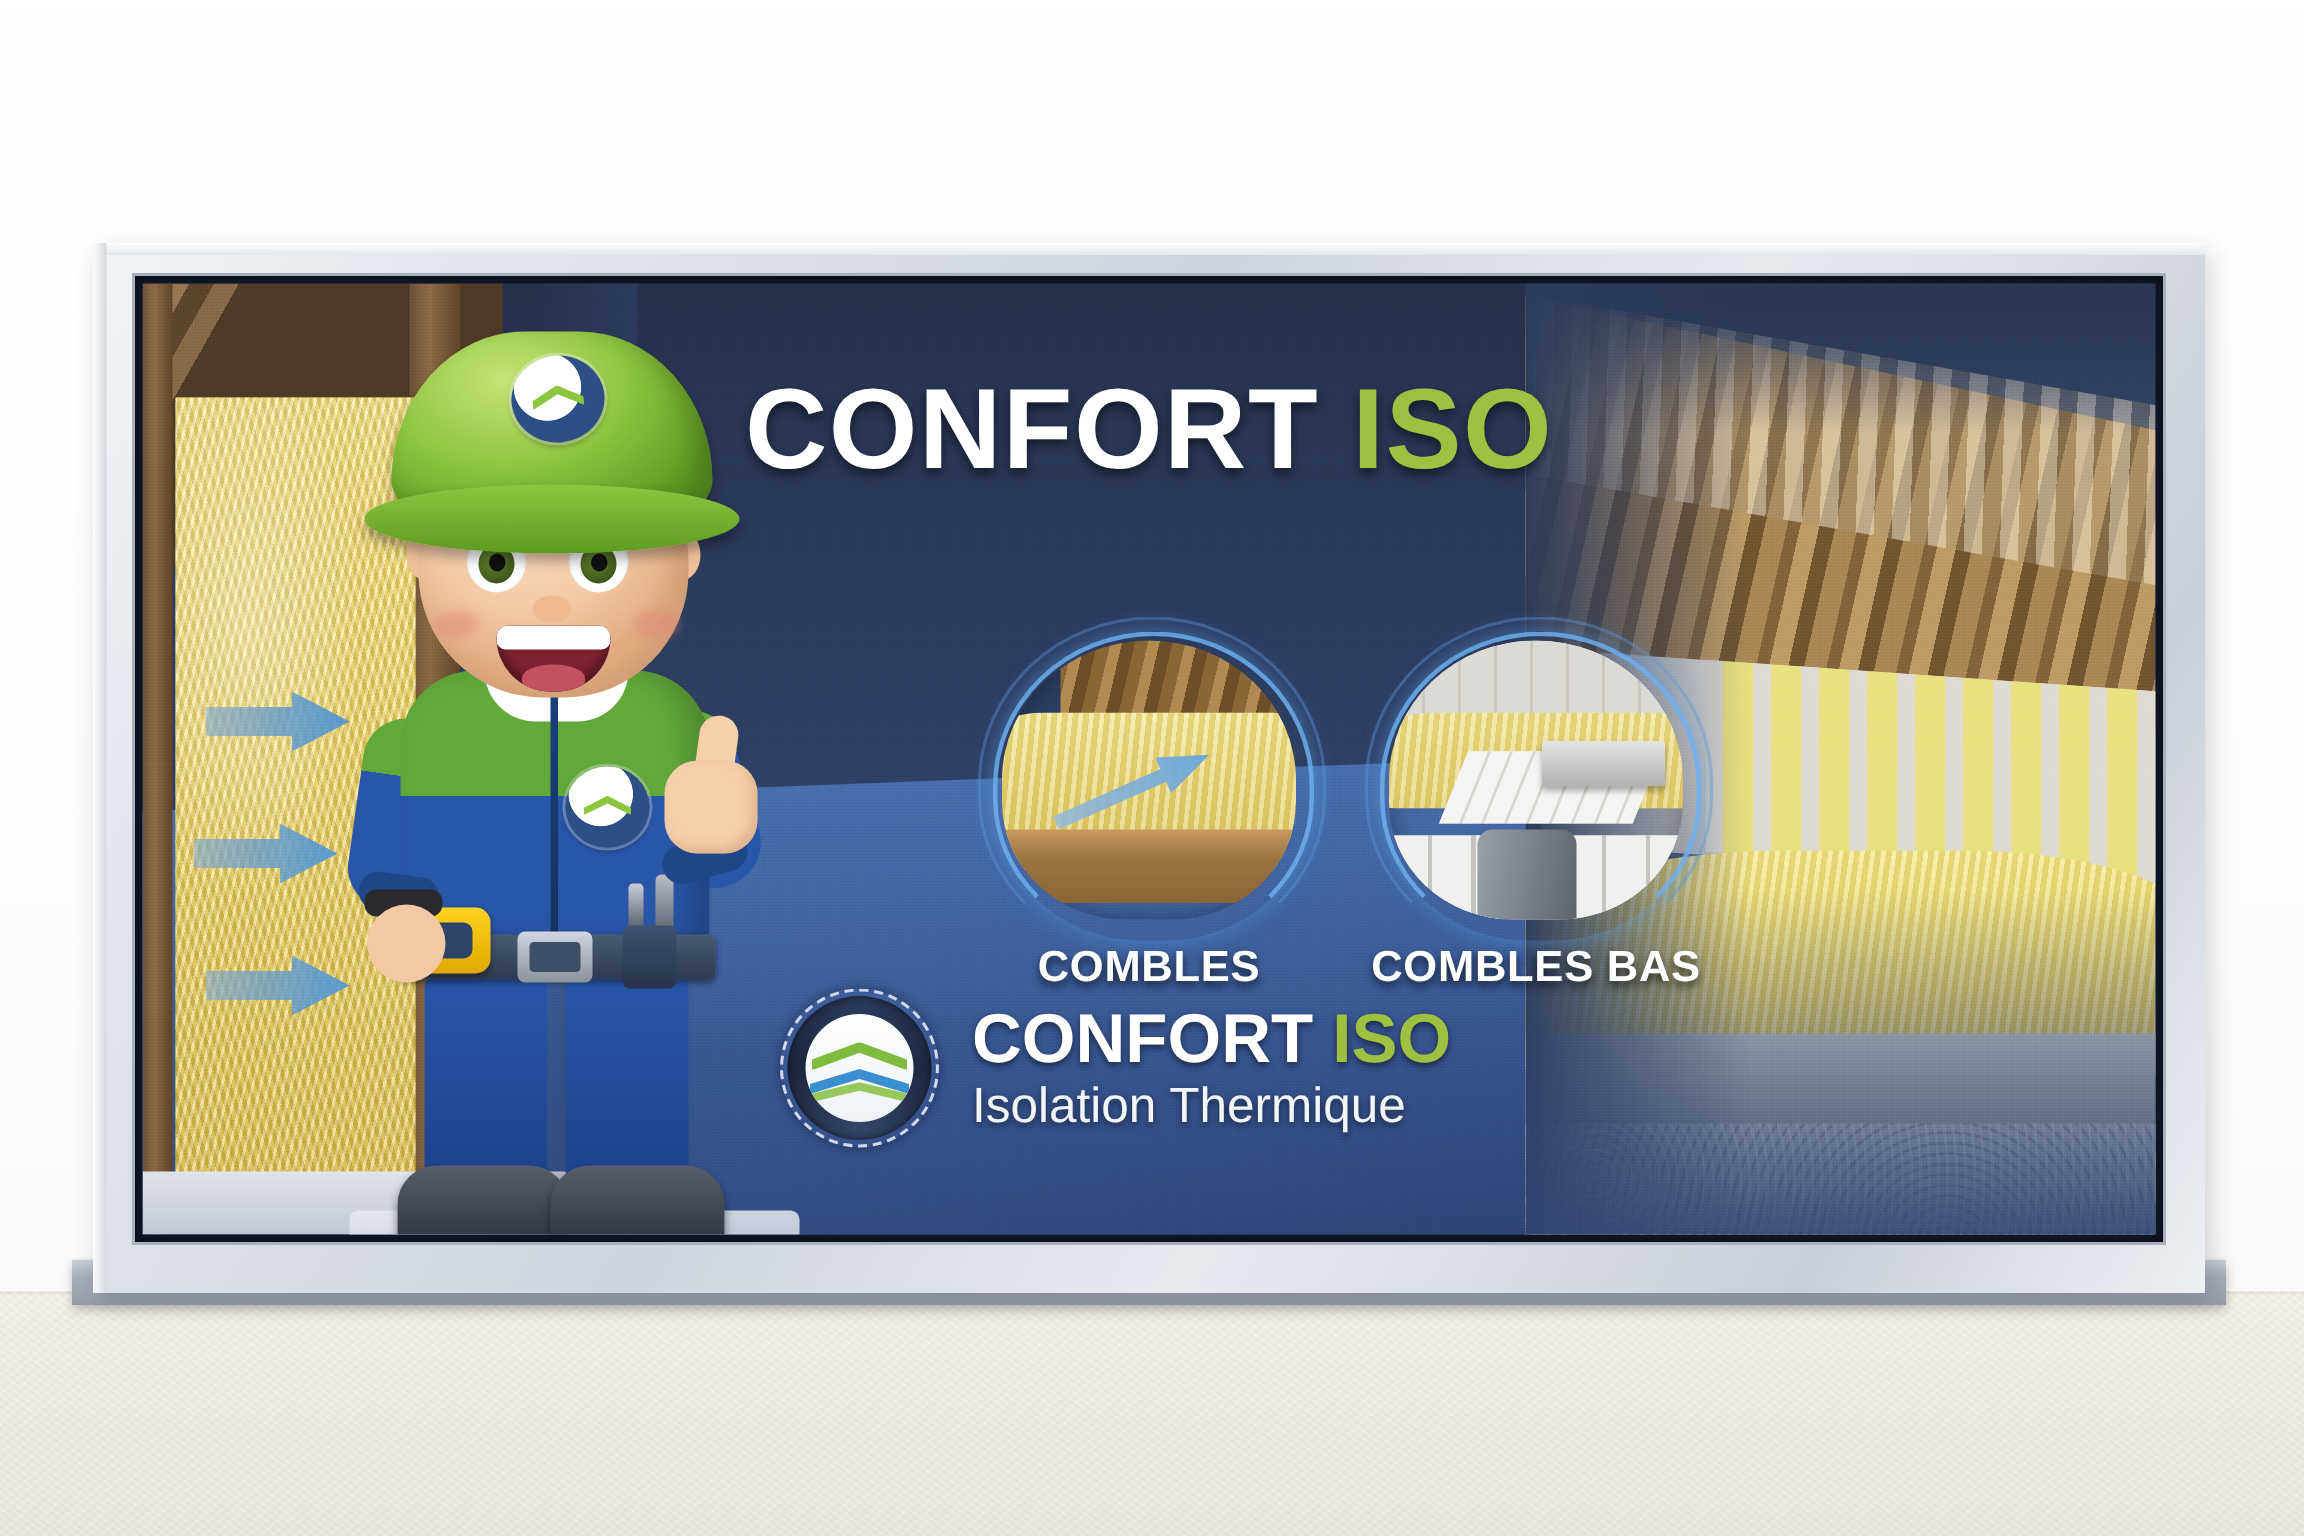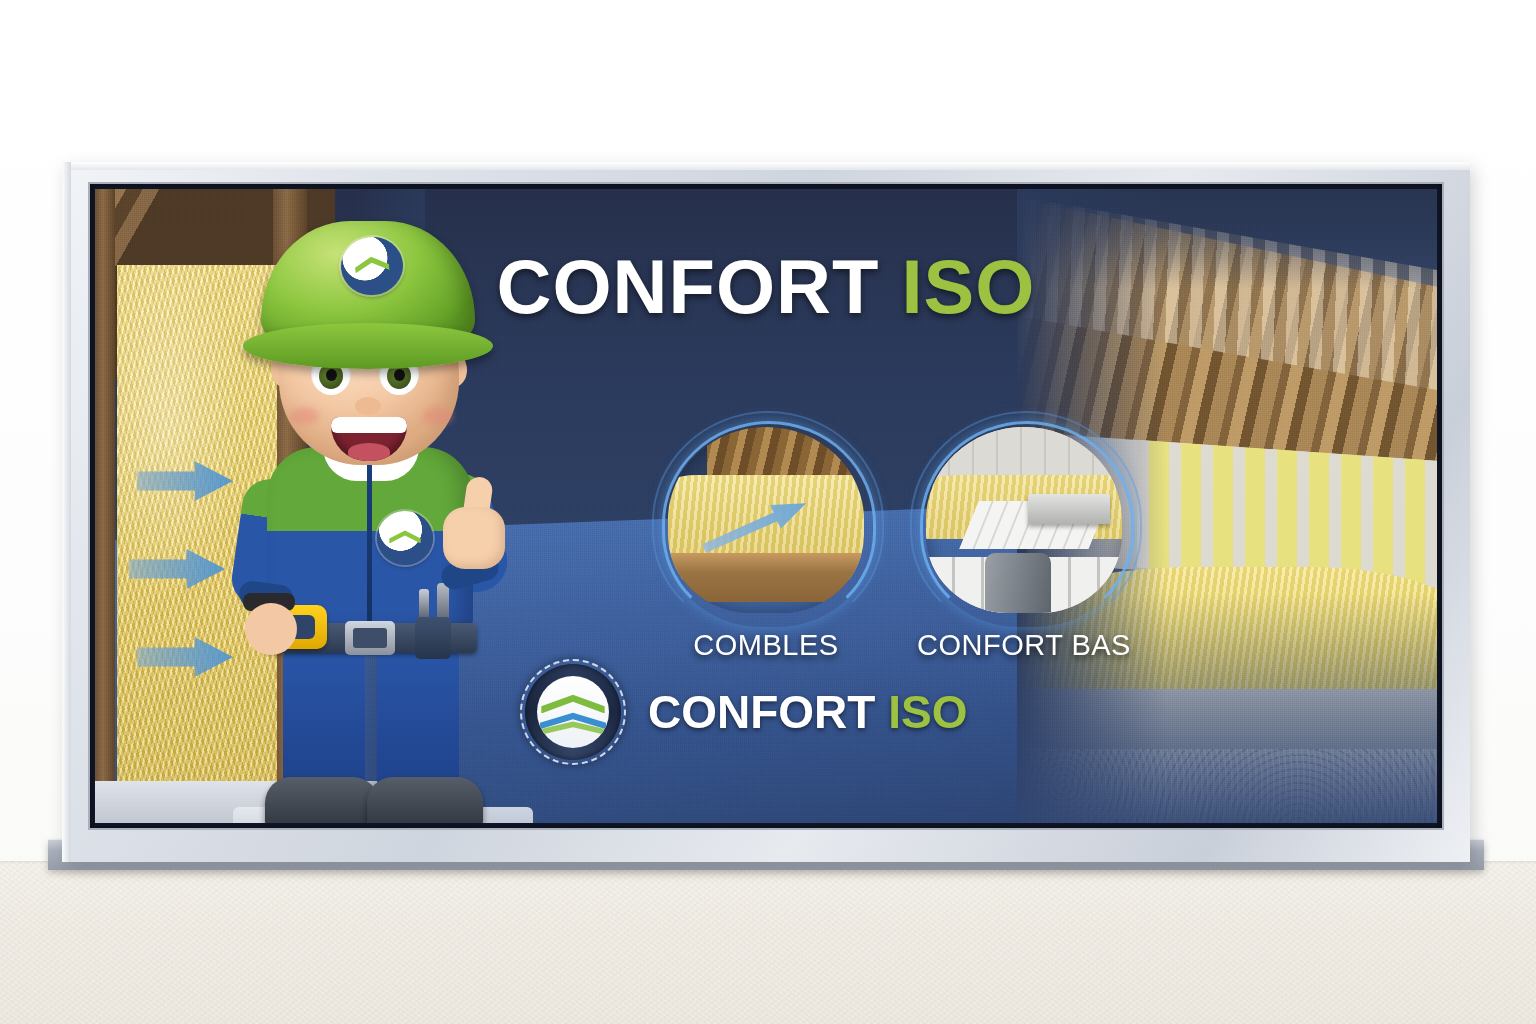--- a/index.html
+++ b/index.html
@@ -293,21 +293,21 @@
     position:absolute; left:0; bottom:0; width:100%; height:30%;
     background:repeating-linear-gradient(90deg,#f0f0ee 0 26px,#c4c4c0 26px 29px),
                repeating-linear-gradient(0deg,#f0f0ee 0 18px,#c4c4c0 18px 21px);
   }
   .art-duct{
     position:absolute; left:30%; bottom:0; width:34%; height:32%;
     background:linear-gradient(100deg,#9aa0a6,#5d646c);
     border-radius:10px 10px 0 0;
   }
   .feature-label{
-    margin-top:16px; color:#ffffff; font-size:29px; font-weight:normal;
+    margin-top:16px; color:#ffffff; font-size:29px; font-weight:bold;
     letter-spacing:.5px;
     text-shadow:0 3px 6px rgba(0,0,0,.65);
     white-space:nowrap;
   }
 
   
   #logo-lockup{
     position:absolute; left:425px; top:470px; z-index:7;
     display:flex; align-items:center; gap:22px;
   }
@@ -548,37 +548,38 @@
           <div class="ring">
             <div class="disc">
               <div class="art-ceil"></div>
               <div class="art-pwool"></div>
               <div class="art-tile"></div>
               <div class="art-slab"></div>
               <div class="art-block"></div>
               <div class="art-duct"></div>
             </div>
           </div>
-          <div class="feature-label">CONFORT BAS</div>
+          <div class="feature-label">COMBLES BAS</div>
         </div>
 
       </div>
 
       <div id="logo-lockup">
         <div id="logo-emblem">
           <div class="ringband"></div>
           <div class="outer"></div>
           <div class="inner">
             <div class="chev-g"></div>
             <div class="chev-b"></div>
             <div class="chev-g2"></div>
           </div>
         </div>
         <div>
           <div id="logo-text-main"><span class="w">CONFORT</span> <span class="g">ISO</span></div>
+          <div id="logo-text-sub">Isolation Thermique</div>
         </div>
       </div>
 
       <div id="mascot">
         <div class="m" id="stand"></div>
         <div class="m" id="shadow"></div>
 
         <div class="m" id="arm-l"></div>
         <div class="m" id="arm-r"></div>
 

